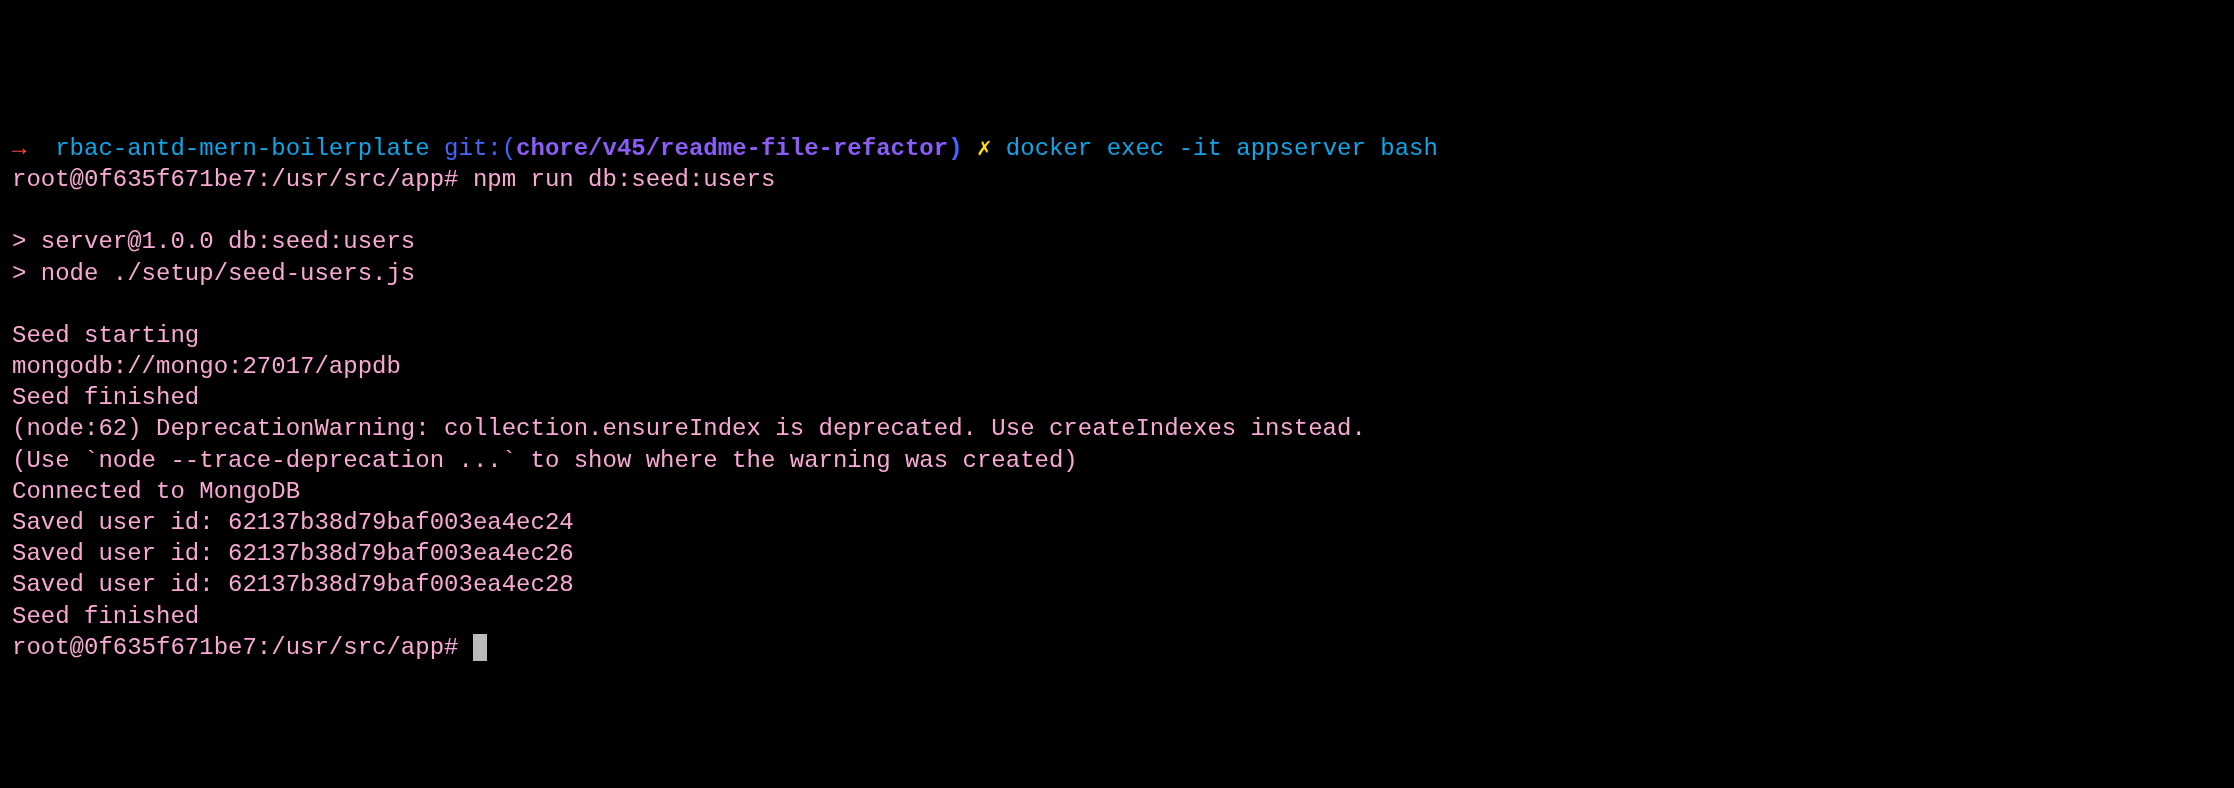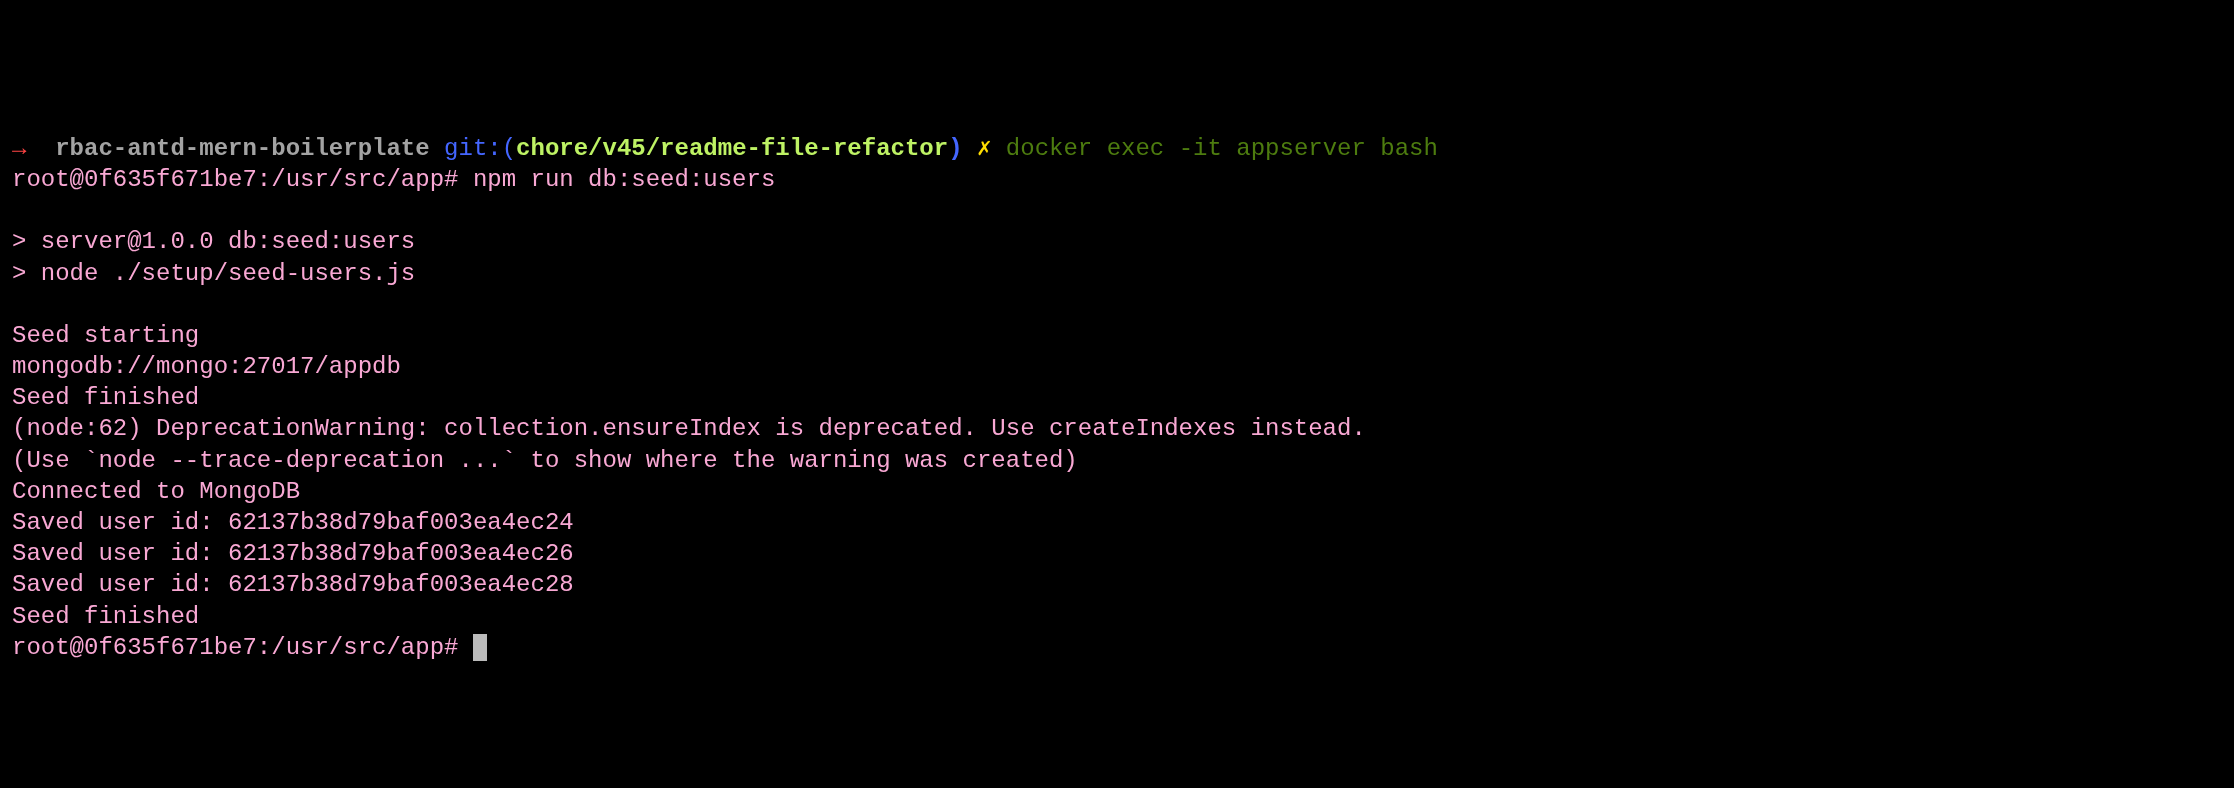--- a/index.html
+++ b/index.html
@@ -22,41 +22,41 @@
     }
     .line {
       display: block;
       min-height: 1.3em;
     }
     .arrow {
       color: #ff4444;
       font-weight: bold;
     }
     .repo {
-      color: #a3a3a3;
-      font-weight: bold;
+      color: #0ea5e9;
+      font-weight: normal;
     }
     .git-label {
       color: #4466ff;
       font-weight: normal;
     }
     .paren {
       color: #4466ff;
       font-weight: bold;
     }
     .branch {
-      color: #bef264;
+      color: #8b5cf6;
       font-weight: bold;
     }
     .x-mark {
       color: #ffdd00;
       font-weight: bold;
     }
     .cmd {
-      color: #4d7c0f;
+      color: #0ea5e9;
     }
     .white {
       color: #f9a8d4;
     }
     .cursor {
       display: inline-block;
       width: 0.6em;
       height: 1.1em;
       background-color: #bbbbbb;
       vertical-align: text-bottom;

